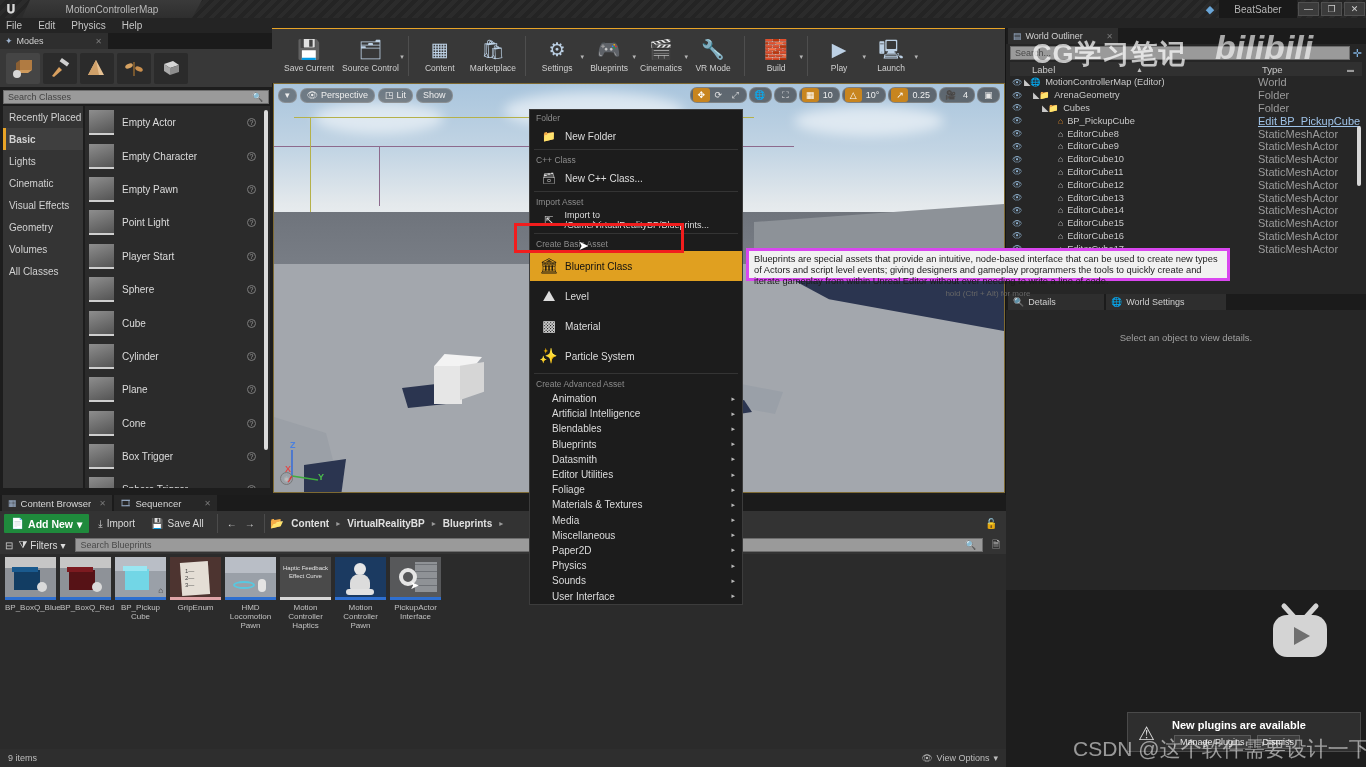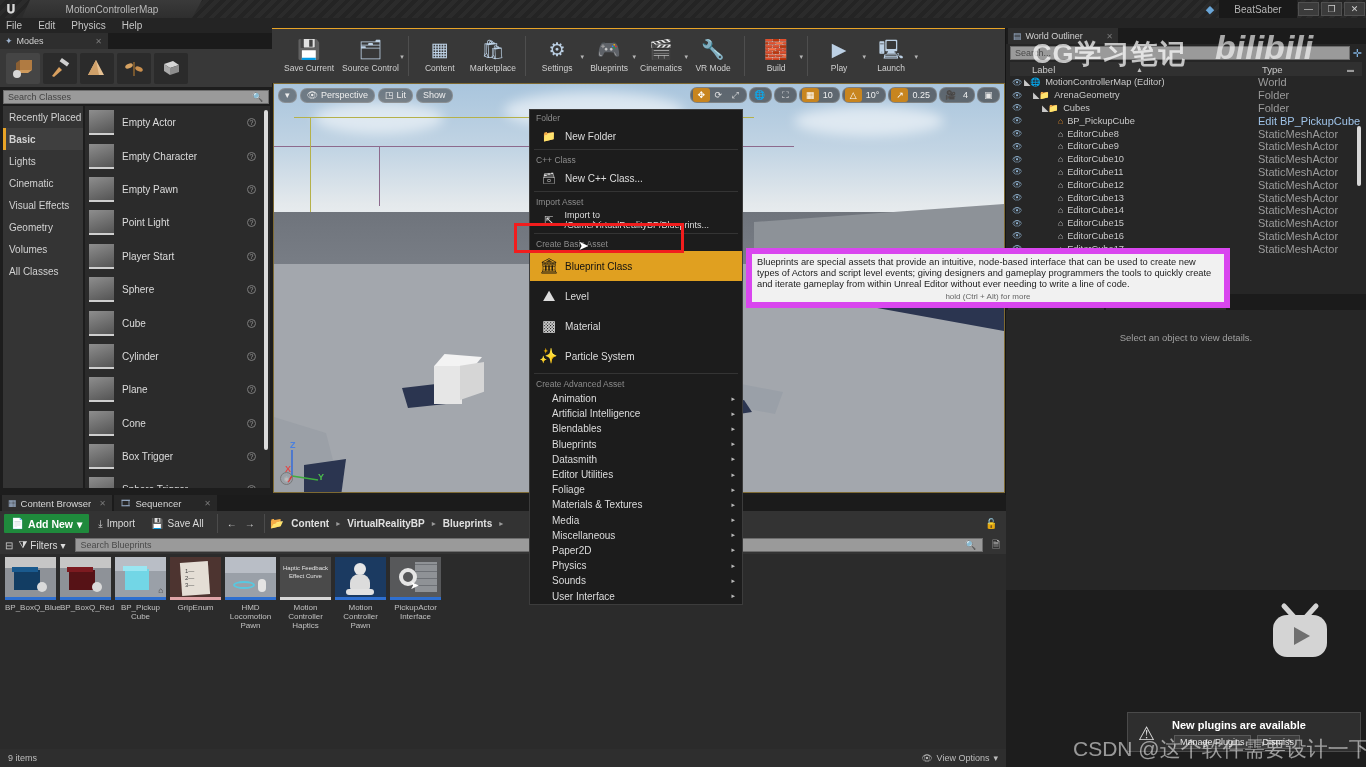--- a/index.html
+++ b/index.html
@@ -118,22 +118,22 @@
   .ctx-adv { height:15.2px; display:flex; align-items:center; padding-left:22px;
     font-size:10px; color:#dcdcdc; position:relative; }
   .ctx-adv .arr { position:absolute; right:7px; font-size:7px; color:#b9b9b9; }
   .ctx-hl { background:#e0a020; color:#111 !important; }
   .redbox { position:absolute; left:514px; top:223px; width:170px; height:30px;
     border:3px solid #f21d1d; z-index:42; pointer-events:none; }
   .cursor-ar { position:absolute; left:578px; top:238px; z-index:44; font-size:13px; color:#fff;
     text-shadow:0 0 2px #000; }
 
   
-  .tooltip { position:absolute; left:746px; top:248px; width:484px; height:60px;
-    background:#f1f1f1; border:6px solid #d946ef; color:#1b1b1b; z-index:45; padding:3px 5px; }
+  .tooltip { position:absolute; left:746px; top:248px; width:484px; height:33px;
+    background:#f1f1f1; border:3px solid #d946ef; color:#1b1b1b; z-index:45; padding:3px 5px; }
   .tooltip .body { font-size:9.3px; line-height:11.2px; }
   .tooltip .hold { text-align:center; font-size:8px; color:#666; margin-top:1px; }
 
   
   .wo { position:absolute; left:1006px; top:28px; width:360px; height:266px; background:#262626; }
   .wo-tabbar { position:absolute; left:0; top:0; width:360px; height:16px; background:#1b1b1b; }
   .wo-tab { position:absolute; left:2px; top:0; width:110px; height:16px; background:#2e2e2e;
     display:flex; align-items:center; padding-left:5px; font-size:9px; color:#d0d0d0; }
   .wo-tab .ic { color:#9fb4cf; margin-right:4px; }
   .wo-tab .x { position:absolute; right:5px; color:#787878; font-size:8px; }
@@ -145,21 +145,21 @@
     display:flex; align-items:center; font-size:9.5px; color:#c9c9c9; }
   .wo-hdr .lbl { margin-left:22px; }
   .wo-hdr .typ { position:absolute; left:252px; }
   .wo-hdr .sortA { position:absolute; left:126px; font-size:7px; color:#bdbdbd; }
   .wo-hdr .sortB { position:absolute; right:8px; font-size:7px; color:#9a9a9a; }
   .wo-rows { position:absolute; left:4px; top:48px; width:352px; height:180px; overflow:hidden; }
   .wo-row { height:12.8px; display:flex; align-items:center; font-size:9.3px; color:#c9c9c9; position:relative;}
   .wo-eye { width:14px; text-align:center; color:#93b7d6; font-size:8px; }
   .wo-ic { margin-right:4px; font-size:8.5px; }
   .wo-type { position:absolute; left:248px; color:#9b9b9b; font-size:11px; }
-  .wo-type.link { color:#9fc3e8; }
+  .wo-type.link { color:#9fc3e8; text-decoration:underline; }
   .wo-scroll { position:absolute; left:347px; top:50px; width:4px; height:60px; background:#d8d8d8; border-radius:2px;}
   .wo-footer { position:absolute; right:6px; top:270px; font-size:9px; color:#c7c7c7;
     display:flex; align-items:center; gap:4px; }
 
   
   .wm-cg { position:absolute; left:1032px; top:36px; font-size:27px; font-weight:bold;
     color:rgba(255,255,255,.72); z-index:6; letter-spacing:1px; }
   .wm-bili { position:absolute; left:1215px; top:28px; font-size:34px; font-weight:bold;
     color:rgba(255,255,255,.62); z-index:6; font-style:italic; }
 

